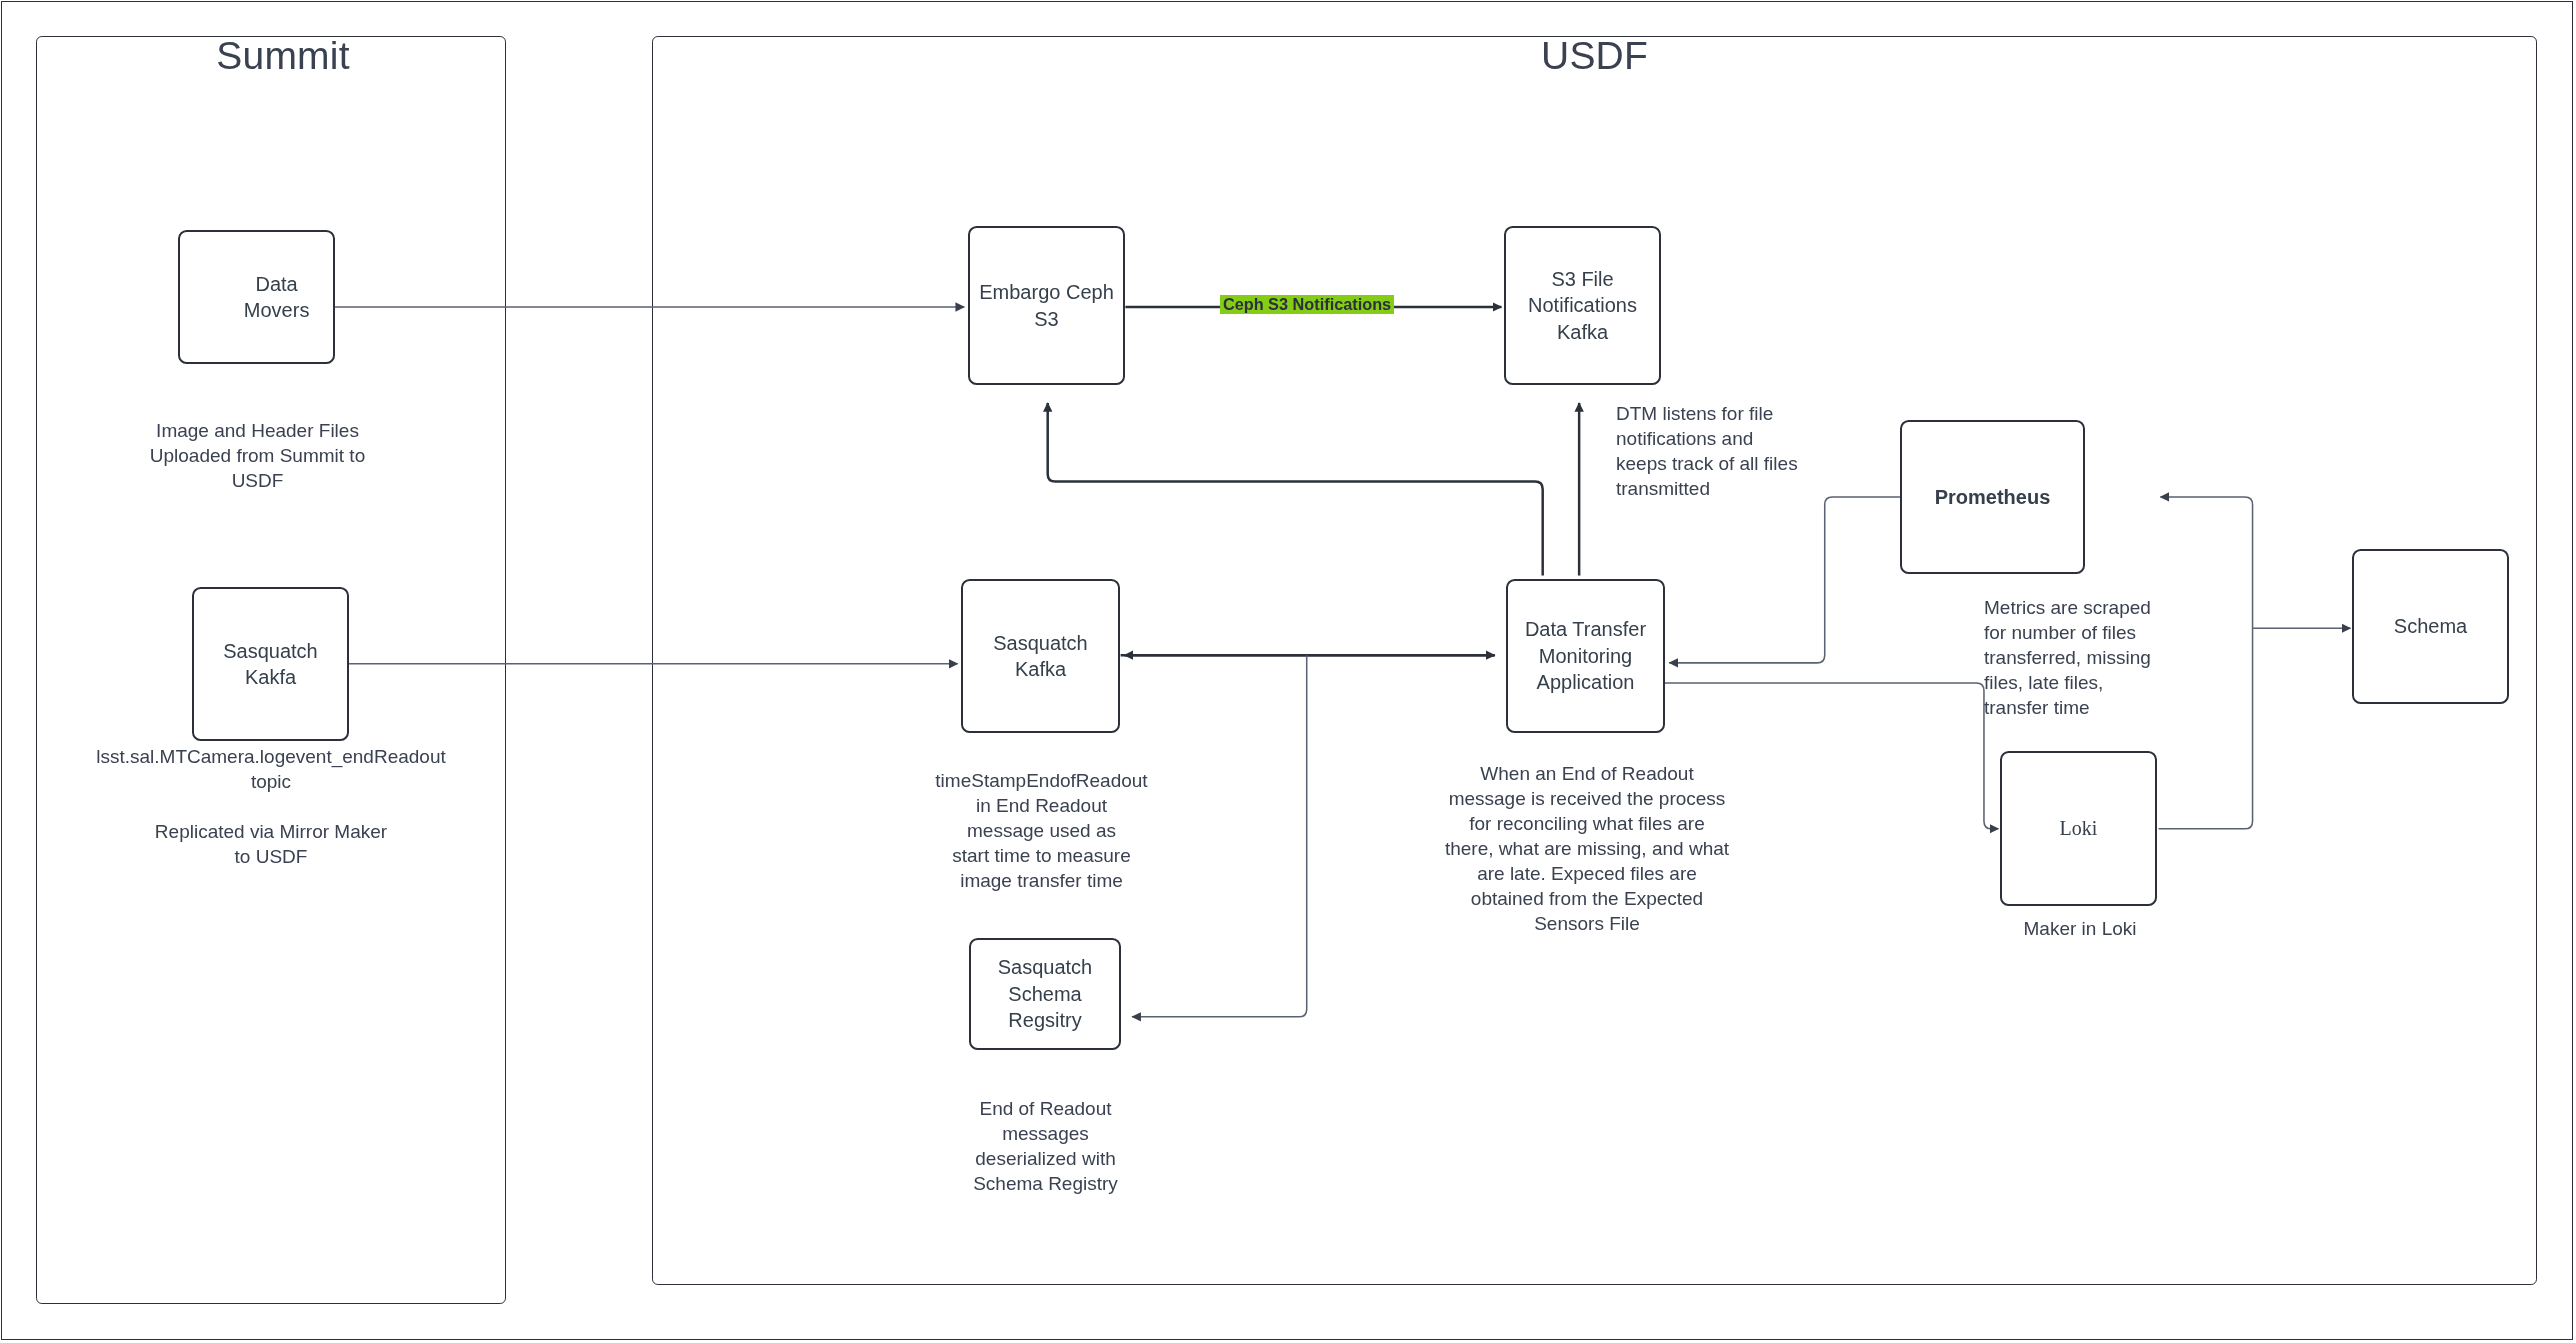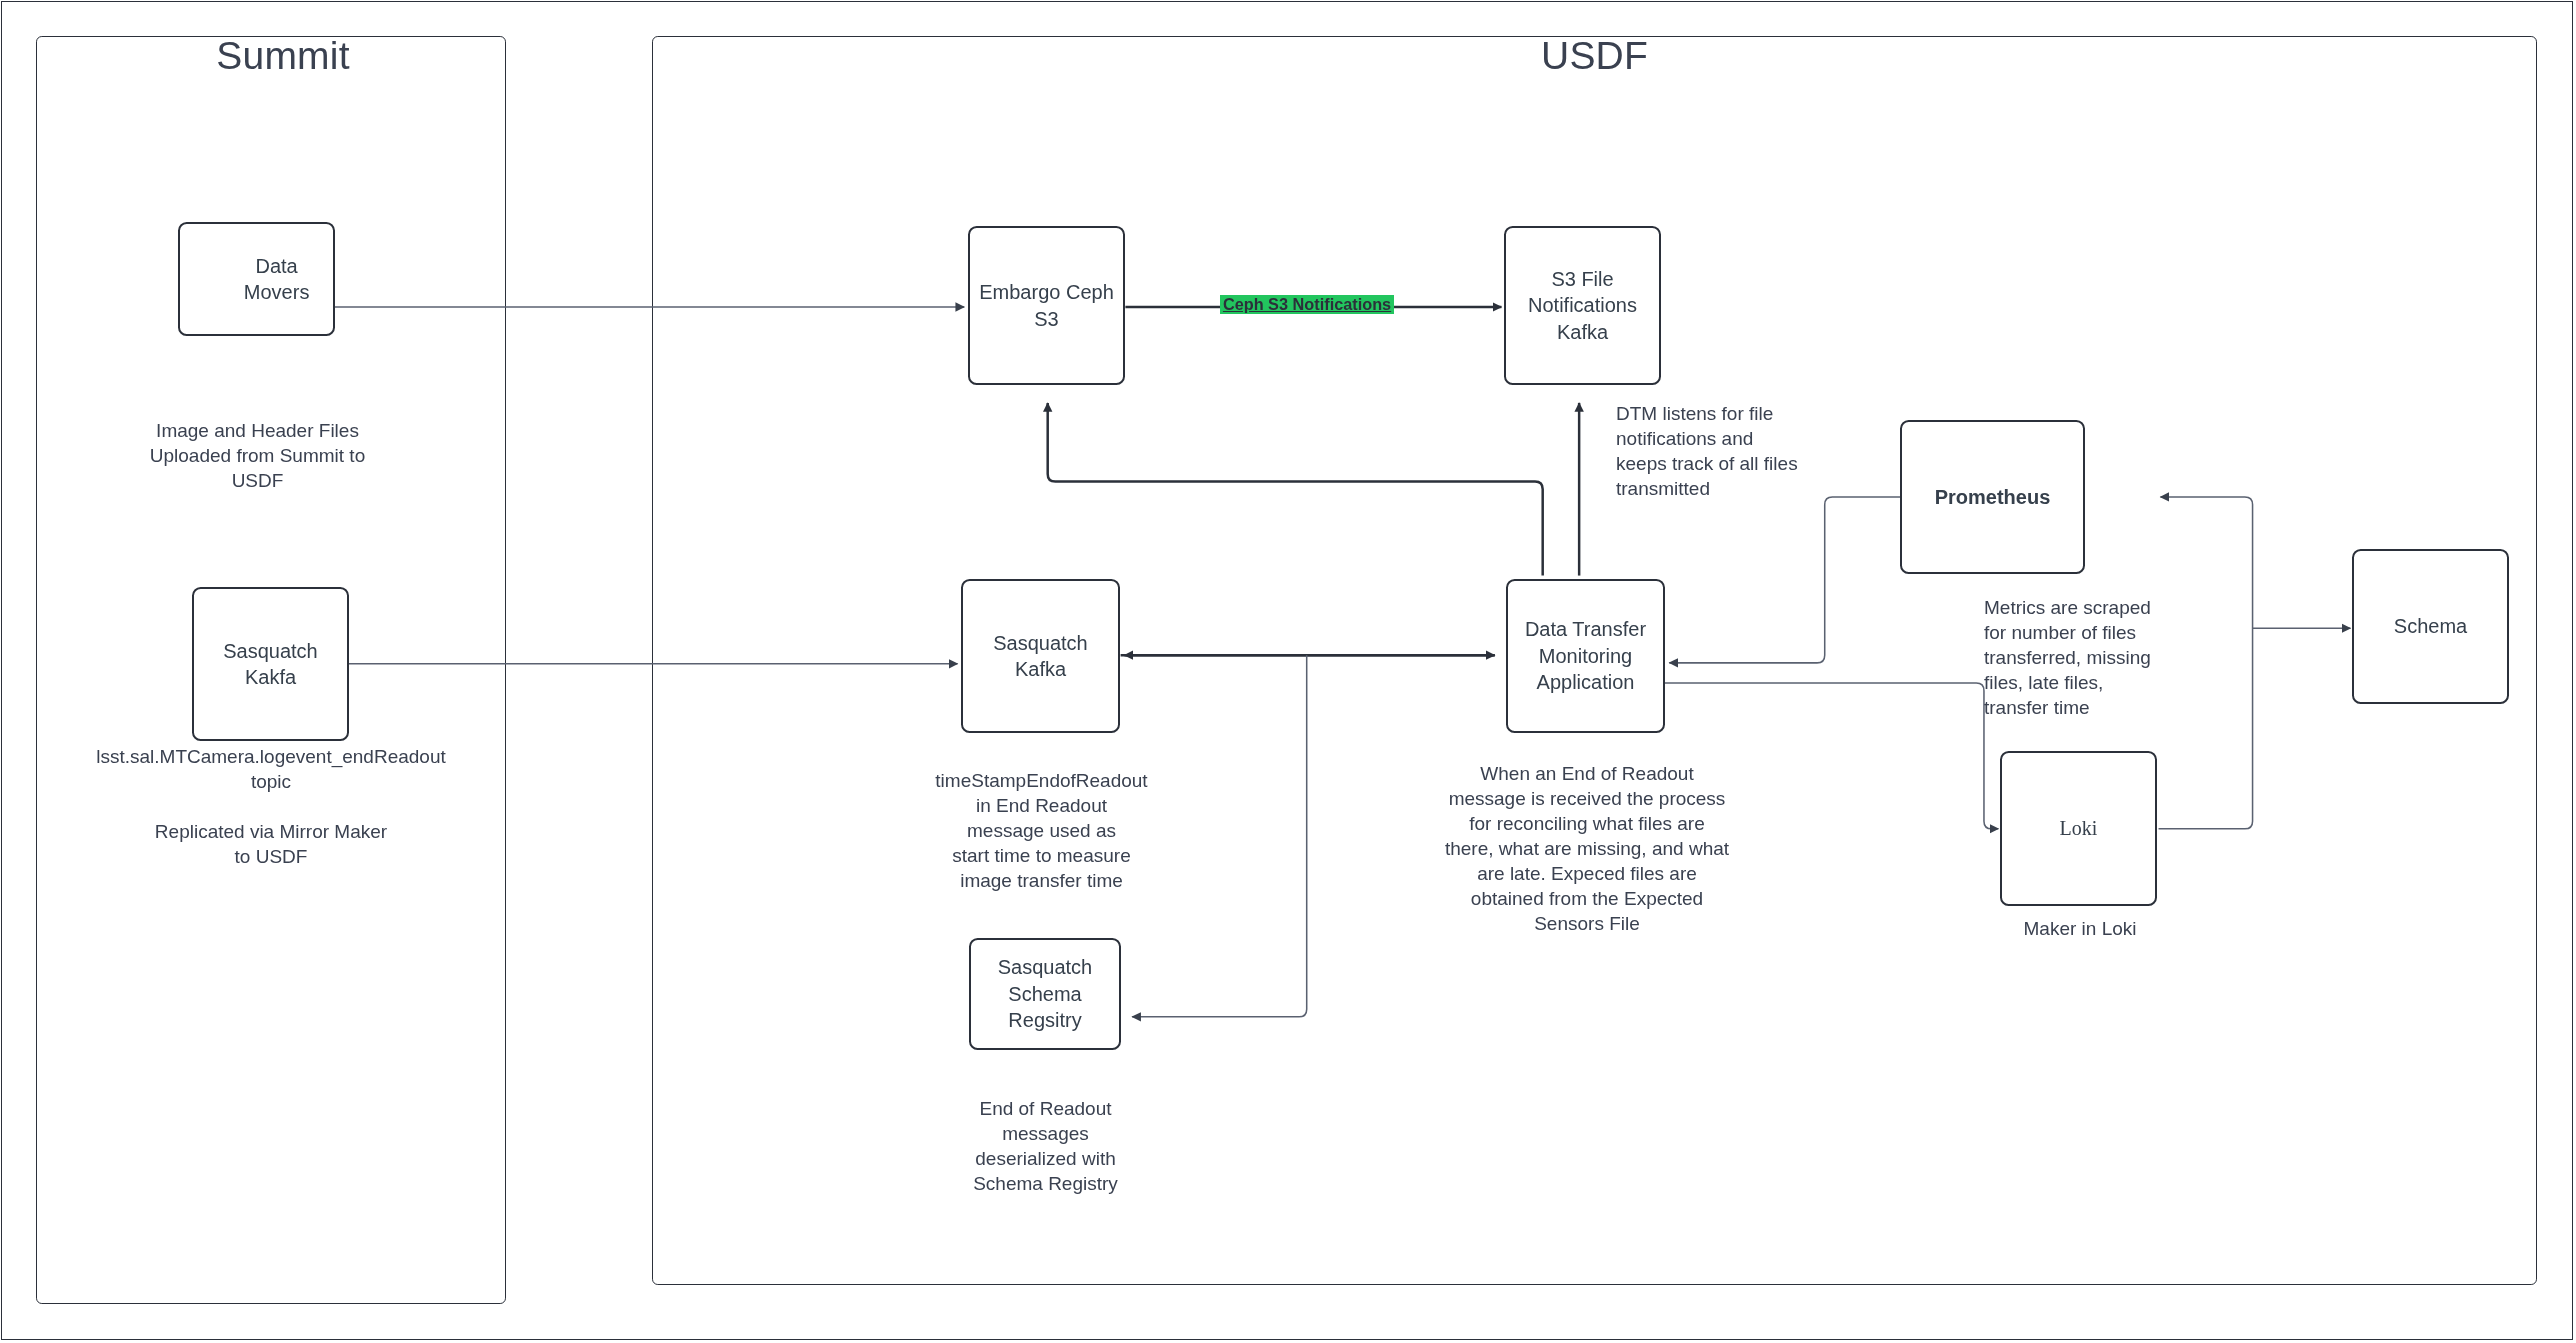--- a/index.html
+++ b/index.html
@@ -74,25 +74,24 @@
   }
   .caption.left-align {
     text-align: left;
   }
   
   .edge-label {
     position: absolute;
     font-size: 16.3px;
     font-weight: bold;
     color: #2b303a;
-    background: #22c55e;
+    background: #84cc16;
     padding: 0 2.9px;
     white-space: nowrap;
     z-index: 6;
-    text-decoration: underline;
   }
   
   #wires {
     position: absolute;
     left: 0;
     top: 0;
     width: 2576px;
     height: 1343px;
     z-index: 2;
     pointer-events: none;
@@ -146,21 +145,21 @@
     <path class="wire-thin" d="M1734,712 L2060,712 Q2068,712 2068,720 L2068,856 Q2068,864 2076,864 L2083,864" marker-end="url(#arrowLight)"></path>
 
     <path class="wire-thin" d="M2250,864 L2340,864 Q2348,864 2348,856 L2348,526 Q2348,518 2340,518 L2252,518" marker-end="url(#arrowLight)"></path>
 
     <path class="wire-thin" d="M2348,655 L2450,655" marker-end="url(#arrowLight)"></path>
   </svg>
 
   <div class="region" style="left:36px; top:36px; width:470px; height:1268px;"></div>
   <div class="region-title" style="left:36px; top:35px; width:494px;">Summit</div>
 
-  <div class="node" style="left:178px; top:222px; width:157px; height:114px;padding-left:44px;">
+  <div class="node" style="left:178px; top:230px; width:157px; height:134px;padding-left:44px;">
     <span>Data Movers</span>
   </div>
   <div class="caption" style="left:104px; top:418px; width:307px;">Image and Header Files
 Uploaded from Summit to
 USDF</div>
 
   <div class="node" style="left:192px; top:587px; width:157px; height:154px;">
     <span>Sasquatch
 Kakfa</span>
   </div>

